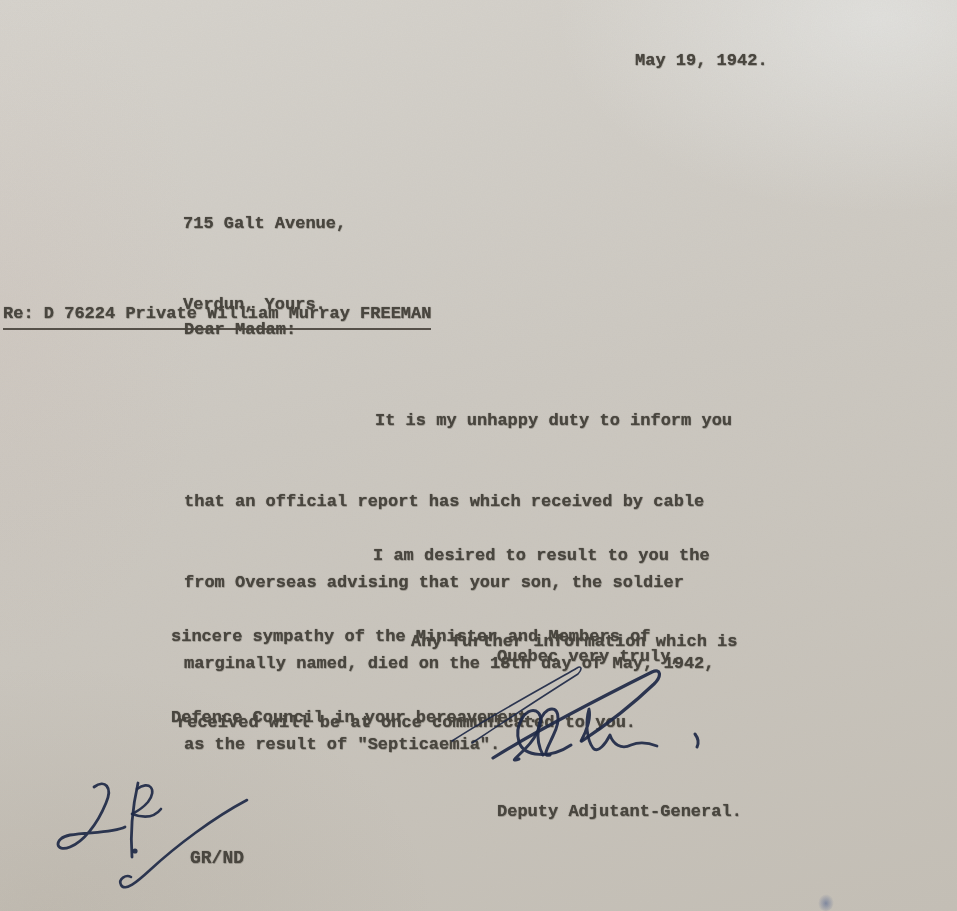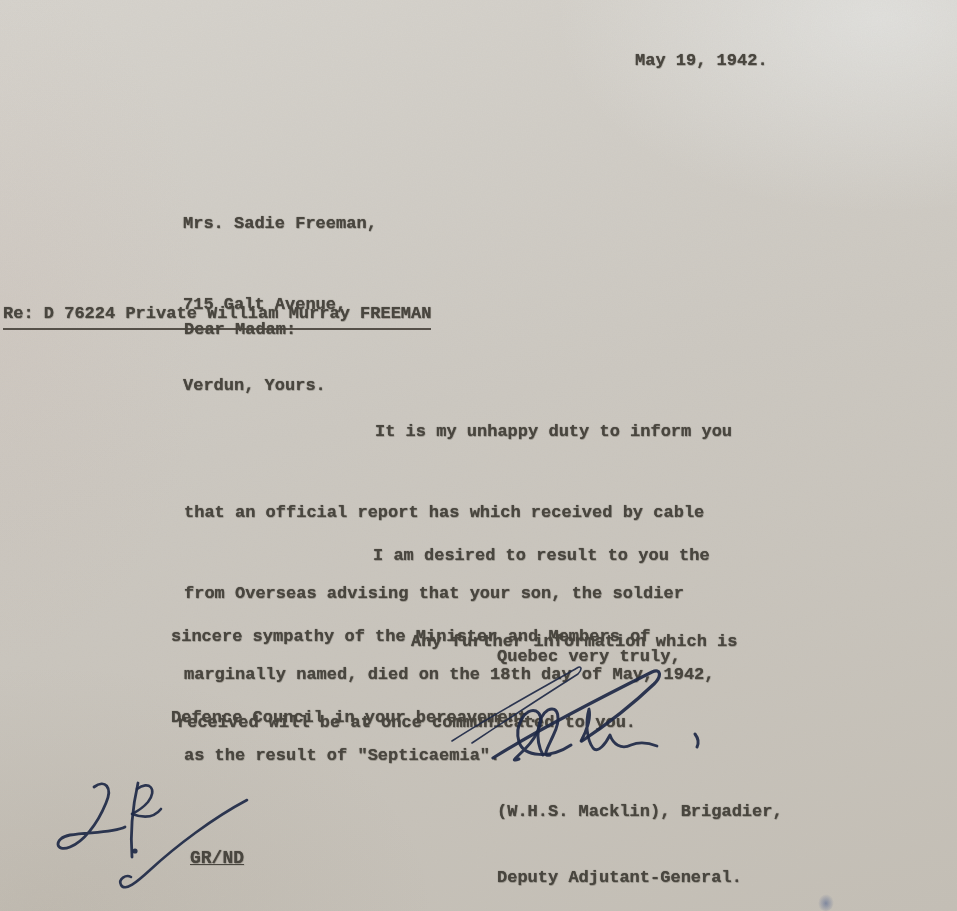--- a/index.html
+++ b/index.html
@@ -23,29 +23,29 @@
     font-weight:bold;
     white-space:pre;
     text-shadow:0 0 1px rgba(70,66,58,0.85), 0.5px 0.5px 0 rgba(70,66,58,0.25);
   }
   .date{left:635px;top:47px;}
   .address{left:183px;top:156px;}
   .reblock{left:3px;top:249px;line-height:26px;}
   .reblock .re2{margin-left:59px;}
   .underlined{display:inline-block;border-bottom:2px solid rgba(72,67,60,0.9);padding-bottom:1px;}
   .salutation{left:184px;top:316px;}
-  .p1{left:184px;top:364px;}
+  .p1{left:184px;top:353px;}
   .p1 .first{margin-left:191px;}
   .p2{left:171px;top:488px;}
   .p2 .first{margin-left:202px;}
   .p3{left:149px;top:574px;margin-left:28px;}
   .p3 .first{margin-left:234px;}
   .closing{left:497px;top:643px;}
   .signoff{left:497px;top:757px;line-height:22px;}
-  .typist{left:190px;top:845px;font-size:18px;text-decoration:underline;}
+  .typist{left:190px;top:845px;font-size:18px;}
   .sigsvg{position:absolute;left:440px;top:655px;}
   .initsvg{position:absolute;left:50px;top:778px;}
   .ink{stroke:#1e2946;fill:none;stroke-linecap:round;stroke-linejoin:round;opacity:0.92;}
   .speck{
     position:absolute;left:818px;top:894px;width:16px;height:17px;
     background:radial-gradient(ellipse at 50% 55%, rgba(45,70,130,0.45), rgba(45,70,130,0) 70%);
     border-radius:60% 40% 55% 45%;
     filter:blur(0.5px);
   }
 </style>
@@ -58,21 +58,20 @@
     <filter id="g">
       <feTurbulence type="fractalNoise" baseFrequency="0.8" numOctaves="2" seed="7"></feTurbulence>
       <feColorMatrix type="matrix" values="0 0 0 0 0.45  0 0 0 0 0.42  0 0 0 0 0.36  0 0 0 0.10 0"></feColorMatrix>
     </filter>
     <rect width="957" height="911" filter="url(#g)"></rect>
   </svg>
 
   <div class="typed date">May 19, 1942.</div>
 
   <div class="typed address">
-    <div>Mrs. Sadie Freeman,</div>
     <div>715 Galt Avenue,</div>
     <div>Verdun, Yours.</div>
   </div>
 
   <div class="typed reblock">
     <div><span class="underlined">Re: D 76224 Private William Murray FREEMAN</span></div>
   </div>
 
   <div class="typed salutation">Dear Madam:</div>
 
@@ -100,21 +99,20 @@
   <svg class="sigsvg" width="280" height="120" viewBox="0 0 280 120">
     <path class="ink" stroke-width="1.6" d="M 12 86 C 52 60, 106 31, 137 13 C 141 10, 143 14, 138 19 C 108 38, 62 68, 32 88"></path>
     <path class="ink" stroke-width="3.2" d="M 53 103 C 102 72, 182 32, 212 17 C 221 13, 222 21, 214 29 C 192 50, 163 72, 142 86"></path>
     <path class="ink" stroke-width="3" d="M 131 90 C 110 104, 84 102, 79 87 C 74 70, 86 52, 96 56 C 106 61, 99 80, 85 94 C 75 104, 70 107, 79 104"></path>
     <path class="ink" stroke-width="3" d="M 103 100 C 94 84, 98 61, 108 55 C 118 50, 122 63, 113 81 C 107 94, 102 102, 110 100"></path>
     <path class="ink" stroke-width="2.8" d="M 141 86 C 147 75, 151 62, 149 54 C 145 68, 147 85, 153 93 C 158 99, 166 88, 170 80 C 173 89, 181 95, 191 90 C 201 86, 209 88, 217 91"></path>
     <path class="ink" stroke-width="3" d="M 255 79 C 258 83, 259 88, 257 92"></path>
   </svg>
 
   <div class="typed signoff">
-    <div>(W.H.S. Macklin), Brigadier,</div>
     <div>Deputy Adjutant-General.</div>
   </div>
 
   <svg class="initsvg" width="230" height="130" viewBox="0 0 230 130">
     <path class="ink" stroke-width="2.8" d="M 44 9 C 55 1, 63 9, 56 25 C 47 47, 33 64, 20 69 C 5 75, 3 60, 20 57 C 39 54, 63 55, 75 49"></path>
     <path class="ink" stroke-width="2.8" d="M 88 5 C 83 27, 80 53, 82 79"></path>
     <path class="ink" stroke-width="2.6" d="M 87 11 C 99 2, 108 11, 98 24 C 92 31, 86 34, 82 36 C 93 40, 104 40, 111 31"></path>
     <circle cx="85" cy="73" r="2.6" fill="#1e2946" opacity="0.92"></circle>
     <path class="ink" stroke-width="2.6" d="M 197 22 C 163 40, 126 68, 100 92 C 87 104, 75 114, 71 107 C 68 101, 76 96, 81 99"></path>
   </svg>

